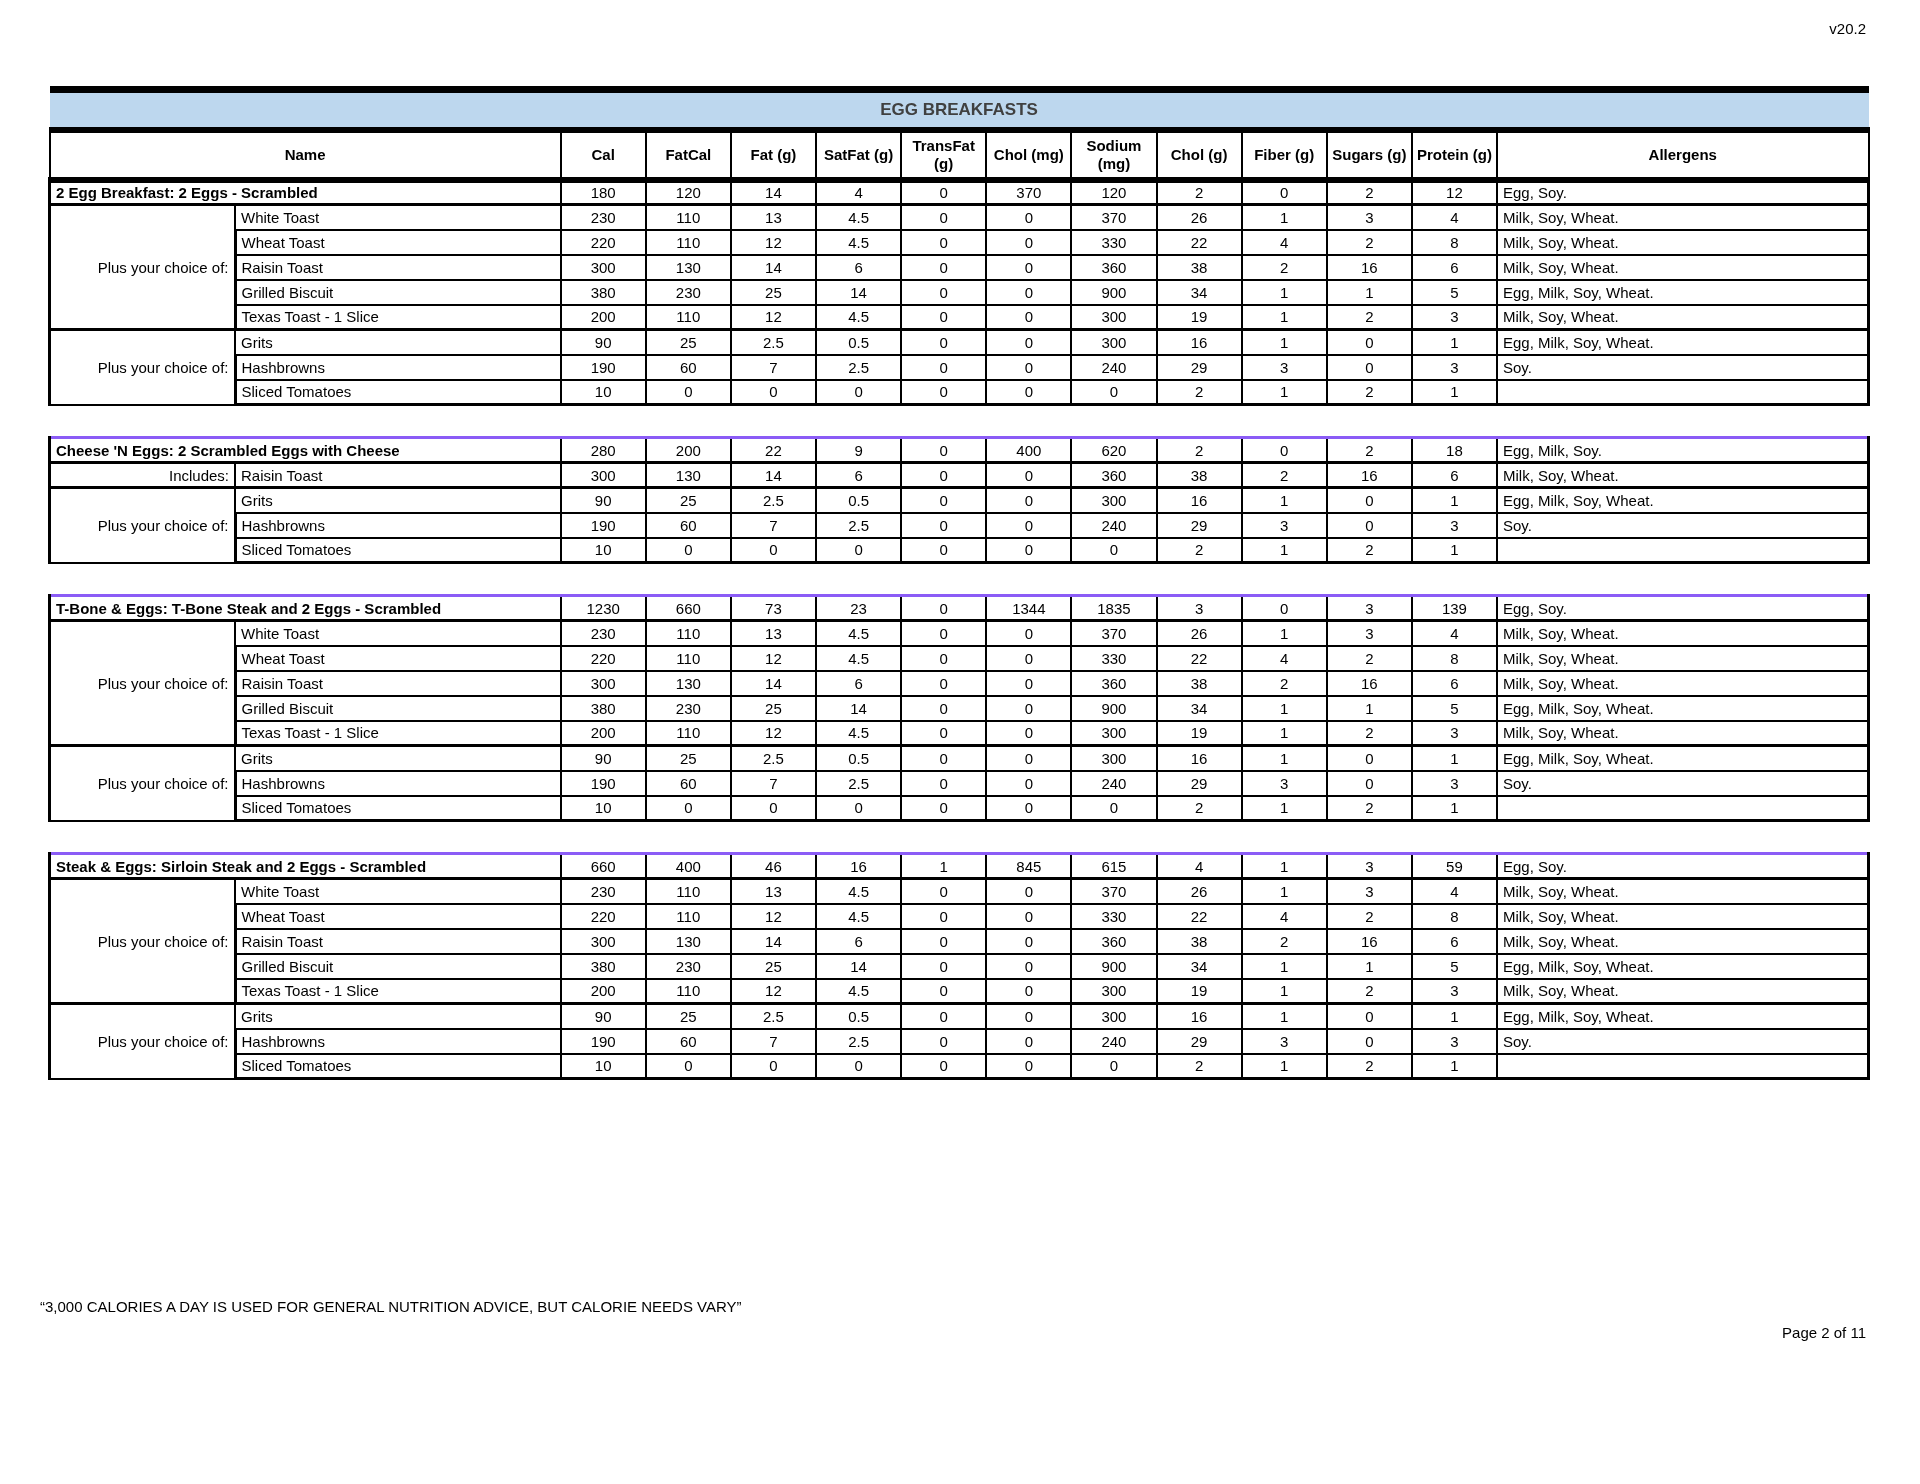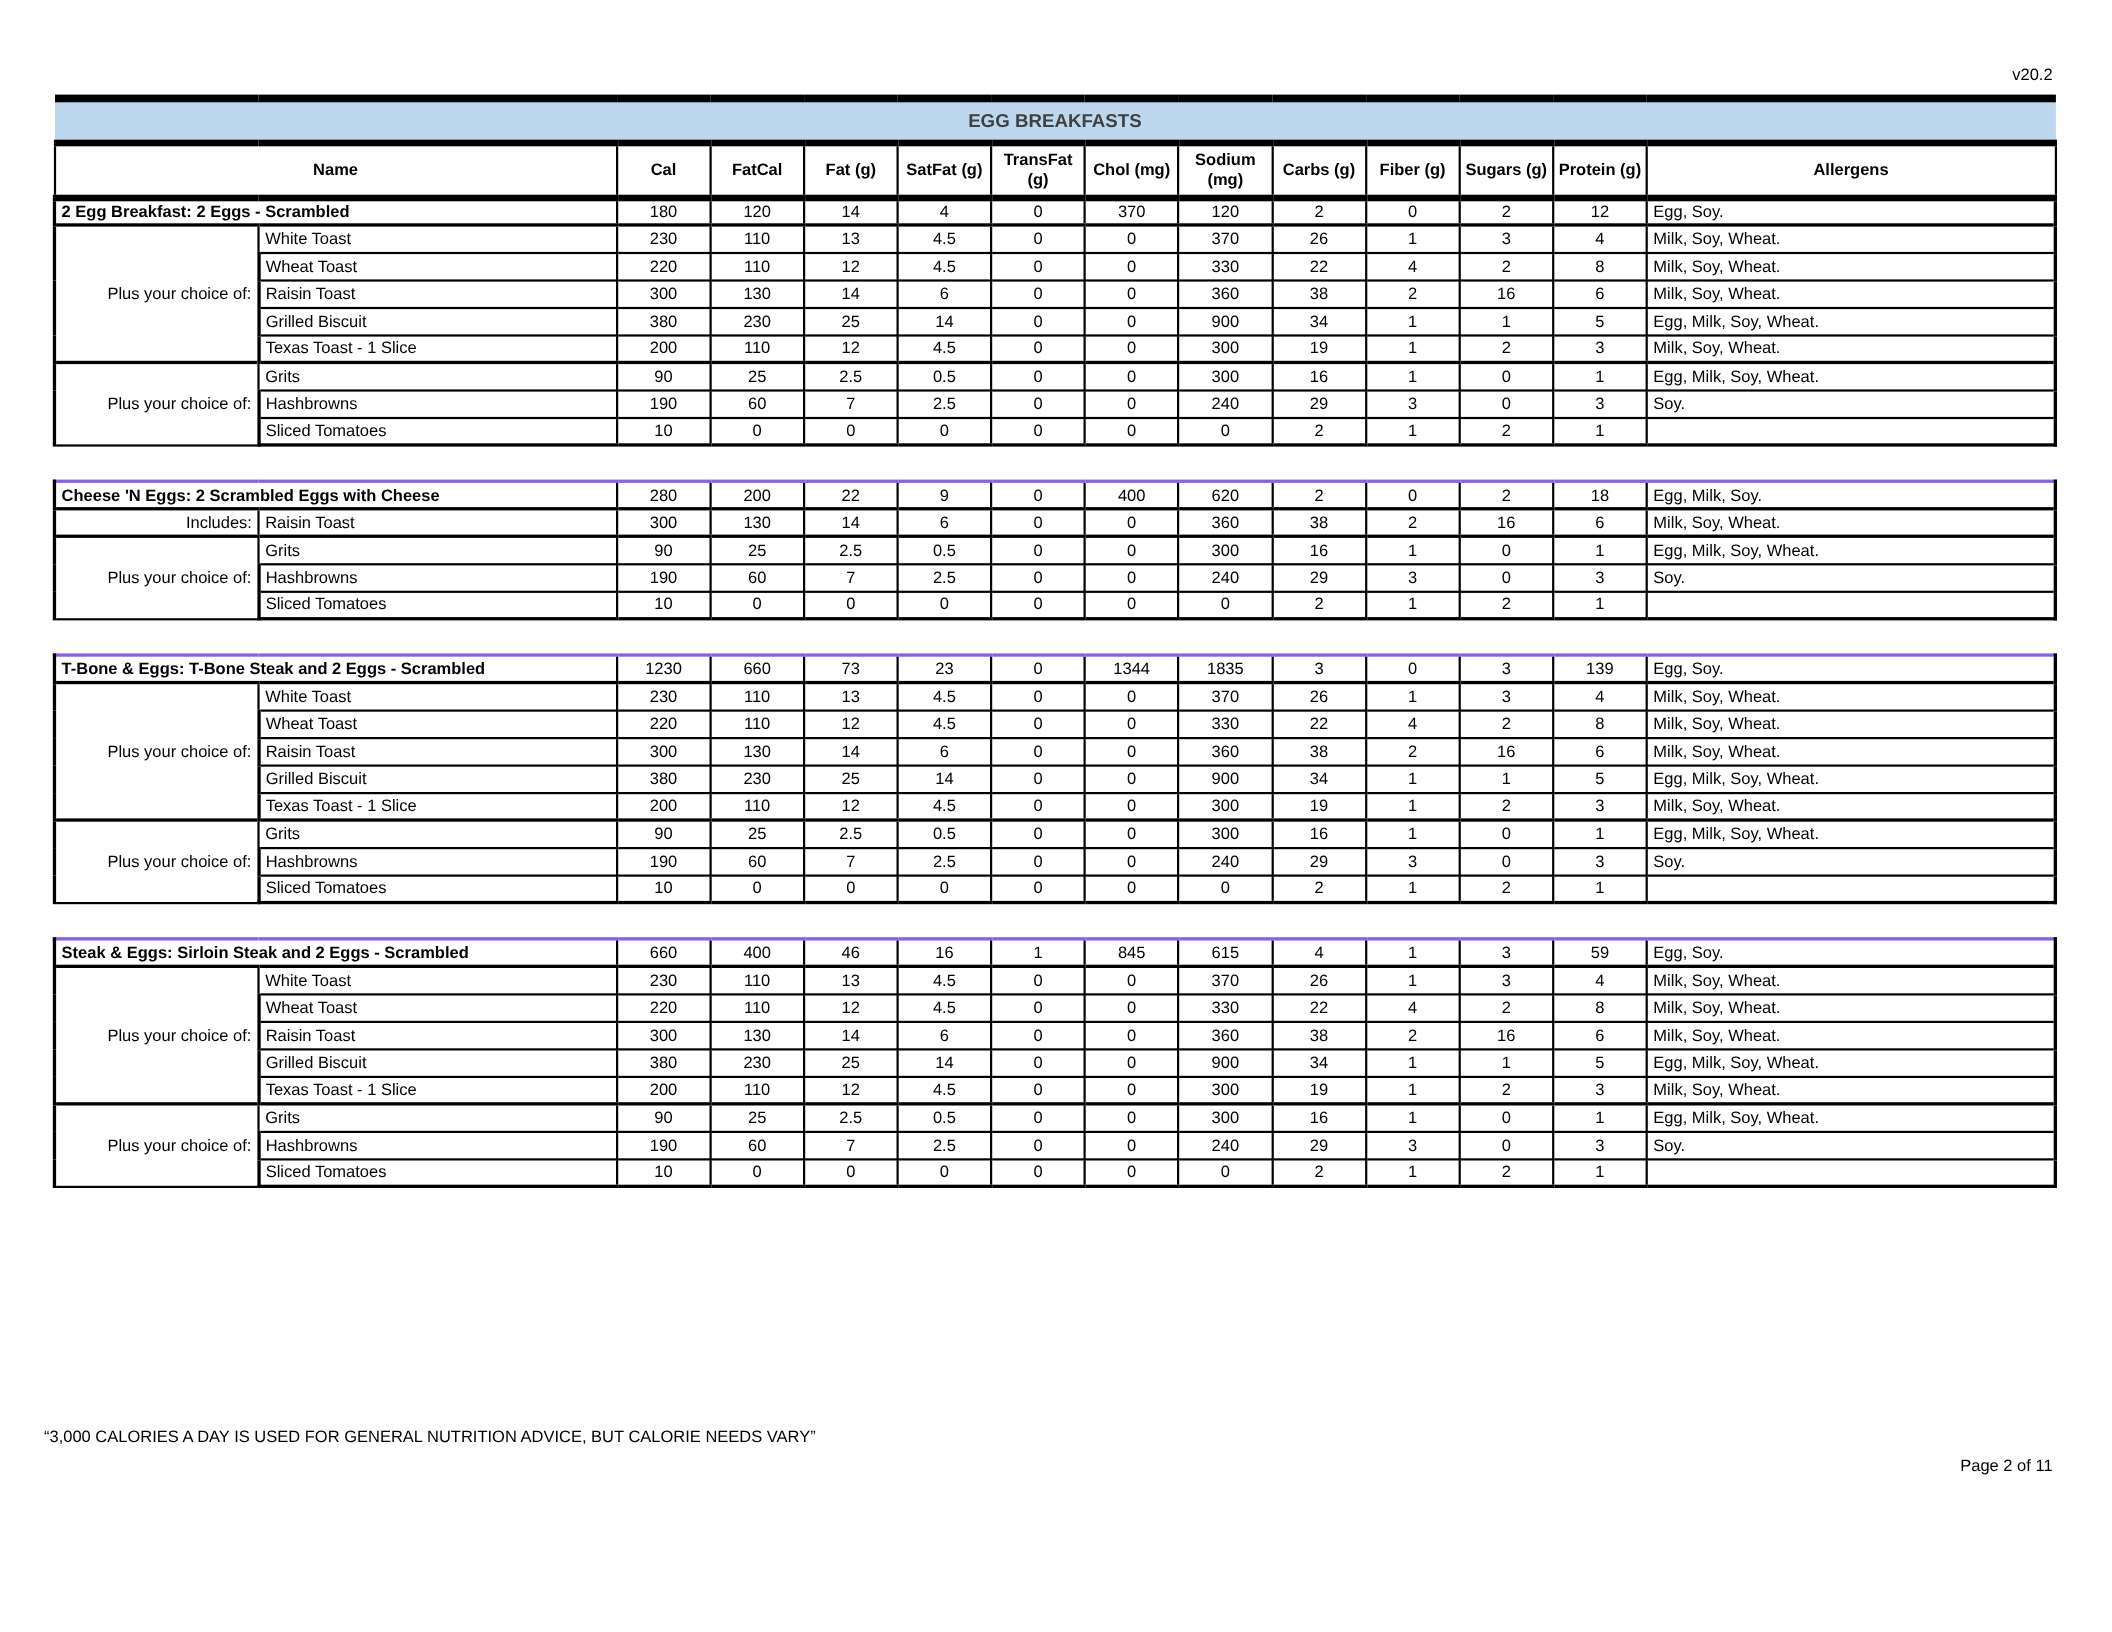--- a/index.html
+++ b/index.html
@@ -9,21 +9,21 @@
     font-family: "Liberation Sans", "DejaVu Sans", sans-serif;
     color: #000;
     position: relative;
     overflow: hidden;
   }
   .page { position: absolute; left: 48px; top: 0; width: 1822px; }
 
   .version {
     text-align: right;
     font-size: 15px;
-    padding-top: 60px;
+    padding-top: 20px;
     padding-right: 4px;
     height: 62px;
   }
 
   table.menu-table {
     border-collapse: collapse;
     table-layout: fixed;
     width: 100%;
     margin-top: 24px;
   }
@@ -106,21 +106,21 @@
       </tr>
       <tr class="cols-row" id="cols-row">
           <th colspan="2">Name</th>
           <th>Cal</th>
           <th>FatCal</th>
           <th>Fat (g)</th>
           <th>SatFat (g)</th>
           <th>TransFat (g)</th>
           <th>Chol (mg)</th>
           <th>Sodium (mg)</th>
-          <th>Carbs (g)</th>
+          <th>Chol (g)</th>
           <th>Fiber (g)</th>
           <th>Sugars (g)</th>
           <th>Protein (g)</th>
           <th>Allergens</th>
         </tr>
     </thead>
 
   <tbody class="section">
         <tr>
           <td colspan="2" class="section-name">2 Egg Breakfast: 2 Eggs - Scrambled</td>

